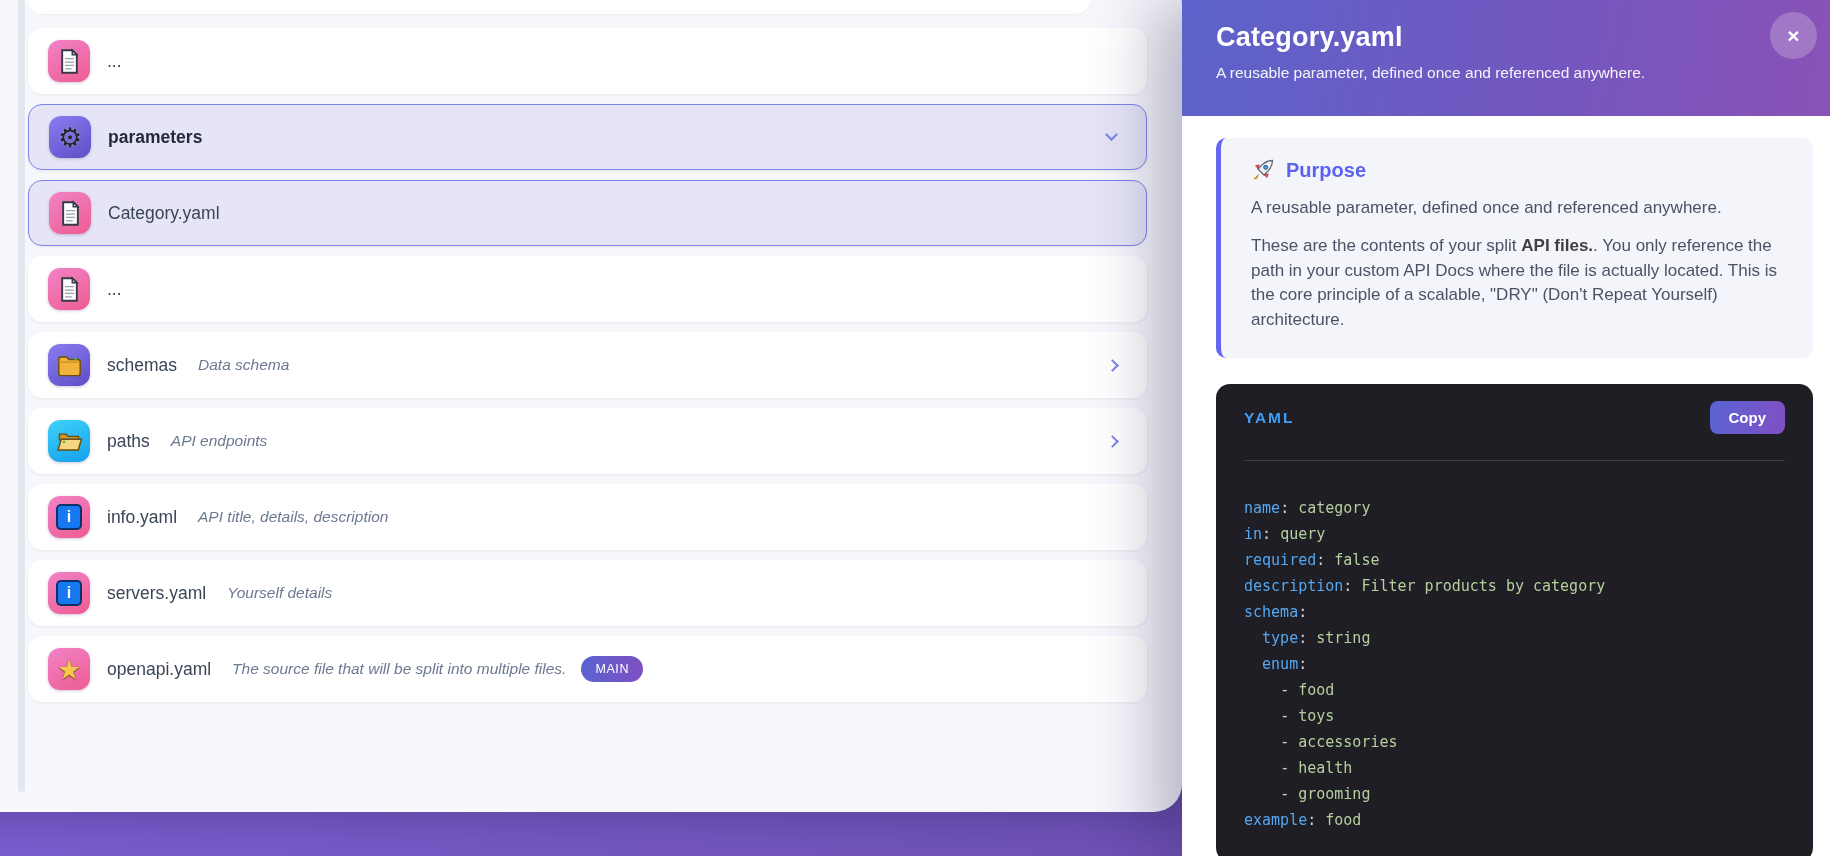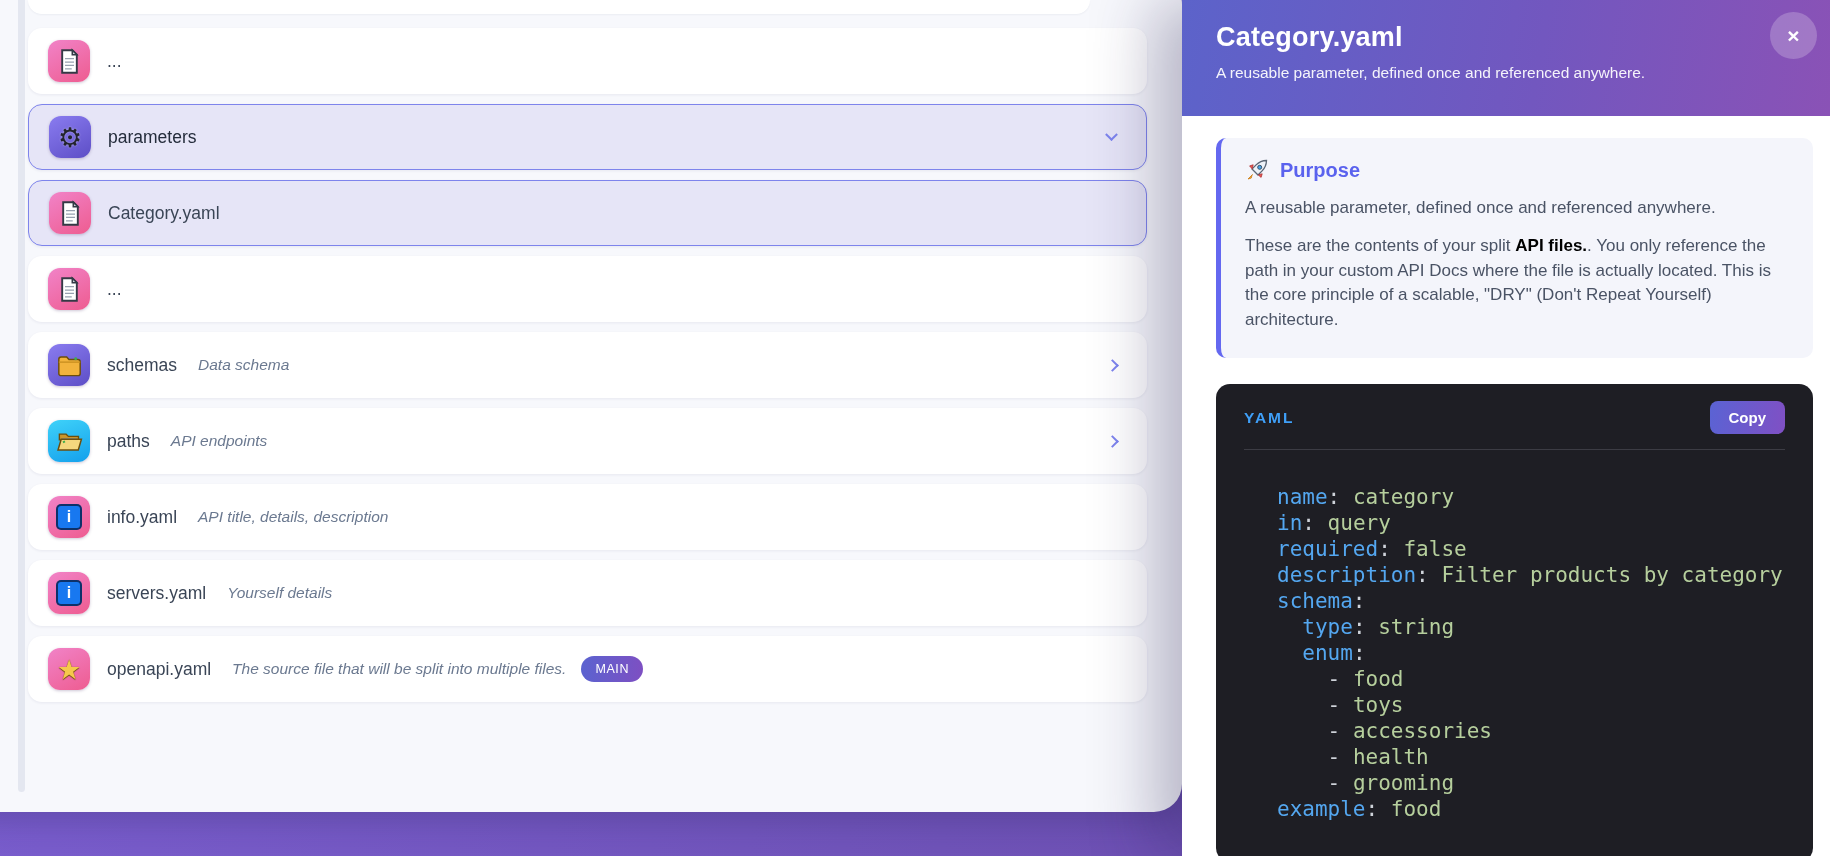--- a/index.html
+++ b/index.html
@@ -50,21 +50,21 @@
   .glyph-star { font-family:"DejaVu Sans", sans-serif; font-size:27px; color:#f6c84c; line-height:1;
                 text-shadow:0 0 1px #6b4e08, 0 1px 1px #6b4e08; }
   .glyph-info {
     width:26px; height:26px; border-radius:5px; background:#1878f0;
     border:2px solid rgba(10,25,60,.75);
     color:#fff; font-weight:bold; font-size:16px; font-style:normal;
     display:flex; align-items:center; justify-content:center;
   }
 
   .row-label { margin-left:17px; font-size:17.5px; color:#3a4556; white-space:nowrap; }
-  .row-label.bold { font-weight:normal; color:#242c3b; }
+  .row-label.bold { font-weight:bold; color:#242c3b; }
   .row-sub { margin-left:21px; font-size:15.5px; font-style:italic; color:#6b7990; white-space:nowrap; }
   .badge {
     margin-left:15px; flex:none;
     background:linear-gradient(95deg,#5a63d0,#7e4fc2);
     color:#fff; font-size:12.5px; font-weight:normal; letter-spacing:.6px;
     padding:6px 14px; border-radius:999px;
   }
   .chev {
     margin-left:auto; width:9px; height:9px; flex:none;
     border-right:2.5px solid #7d84ee; border-bottom:2.5px solid #7d84ee;
@@ -87,43 +87,43 @@
   .close-btn {
     position:absolute; top:12px; right:13px; width:47px; height:47px;
     border:none; border-radius:50%; background:rgba(255,255,255,.22);
     color:#fff; font-size:21px; font-weight:bold; cursor:pointer;
     display:flex; align-items:center; justify-content:center;
   }
 
   .d-body { padding:22px 17px 0 34px; }
   .purpose {
     background:#f4f5fb; border-left:5px solid #6468f0; border-radius:10px;
-    padding:20px 24px 26px;
+    padding:20px 30px 26px;
   }
   .p-head { display:flex; align-items:center; gap:11px; font-size:20px; font-weight:bold; color:#5a62ee; }
   .purpose p { font-size:17px; color:#4a5365; line-height:1.44; margin-top:14px; }
-  .purpose b { color:#000000;text-align:center; }
+  .purpose b { color:#404040;text-align:center; }
 
   .code-card {
     margin-top:26px; background:#1e1e24; border-radius:14px;
     padding:17px 28px 20px; min-height:478px;
   }
   .code-head {
     display:flex; justify-content:space-between; align-items:center;
-    padding-bottom:15px; border-bottom:1px solid #3c3c44;
+    padding-bottom:26px; border-bottom:1px solid #3c3c44;
   }
   .lang-label { color:#3f9ff7; font-weight:bold; font-size:15.5px; letter-spacing:2px; }
   .copy-btn {
     background:linear-gradient(100deg,#5a63d4,#8050c4); color:#fff;
     border:none; border-radius:8px; padding:8px 19px; font-size:15px; cursor:pointer;font-weight:bold;
   }
   pre.yaml {
     margin-top:34px;
     font-family:"DejaVu Sans Mono","Liberation Mono",monospace;
-    font-size:21px; line-height:26px; color:#d4d4d8;margin-left:33px;
+    font-size:15px; line-height:26px; color:#d4d4d8;
   }
   .k  { color:#54a7f0; }
   .v  { color:#b6cf9d; }
   .pl { color:#cfd3da; }
 
   
   .svg-ic { display:block; }
 </style>
 </head>
 <body>

